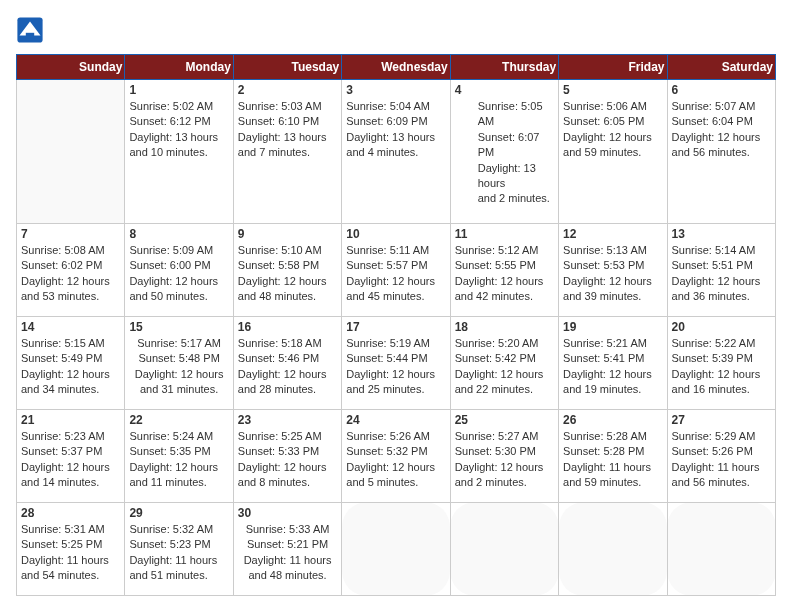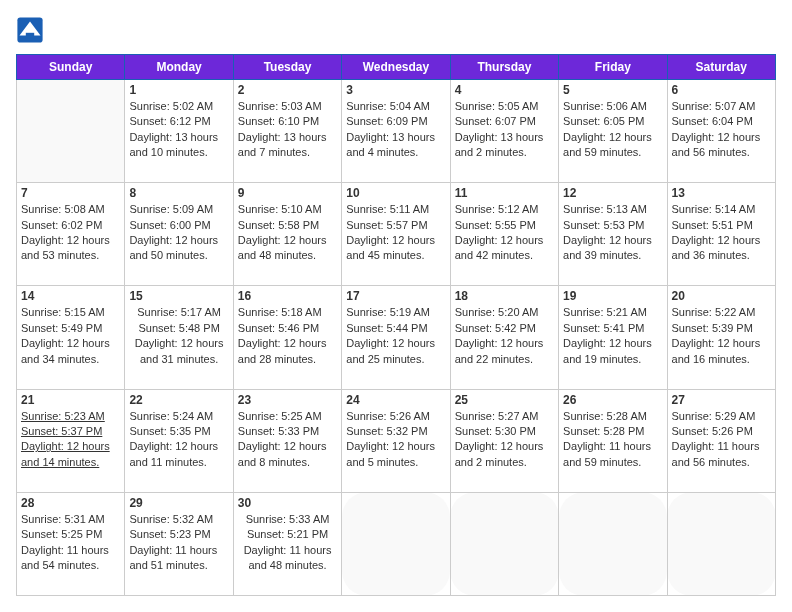--- a/index.html
+++ b/index.html
@@ -46,23 +46,23 @@
       color: #555;
     }
     .calendar {
       flex: 1;
       border: 1px solid #ccc;
       border-collapse: collapse;
       width: 100%;
       table-layout: fixed;
     }
     .calendar th {
-      background: #6d28d9;
+      background: #7f1d1d;
       color: #fff;
-      text-align: center;
+      text-align: right;
       padding: 5px 2px;
       font-size: 12px;
       font-weight: bold;
       border: 1px solid #1a5fb4;
     }
     .calendar td {
       border: 1px solid #ccc;
       vertical-align: top;
       padding: 3px 4px;
       font-size: 9.5px;
@@ -144,21 +144,21 @@
           </td>
           <td>
             <span class="day-num">3</span>
             <div class="day-info" style="white-space: pre-line;">Sunrise: 5:04 AM
 Sunset: 6:09 PM
 Daylight: 13 hours
 and 4 minutes.</div>
           </td>
           <td>
             <span class="day-num">4</span>
-            <div class="day-info" style="white-space: pre-line;">Sunrise: 5:05 AM
+            <div class="day-info" style="white-space: pre-line; margin-left: 23px;">Sunrise: 5:05 AM
 Sunset: 6:07 PM
 Daylight: 13 hours
 and 2 minutes.</div>
           </td>
           <td>
             <span class="day-num">5</span>
             <div class="day-info" style="white-space: pre-line;">Sunrise: 5:06 AM
 Sunset: 6:05 PM
 Daylight: 12 hours
 and 59 minutes.</div>
@@ -269,21 +269,21 @@
             <span class="day-num">20</span>
             <div class="day-info" style="white-space: pre-line;">Sunrise: 5:22 AM
 Sunset: 5:39 PM
 Daylight: 12 hours
 and 16 minutes.</div>
           </td>
         </tr>
         <tr>
           <td>
             <span class="day-num">21</span>
-            <div class="day-info" style="white-space: pre-line; text-decoration: underline;">Sunrise: 5:23 AM
+            <div class="day-info" style="white-space: pre-line;">Sunrise: 5:23 AM
 Sunset: 5:37 PM
 Daylight: 12 hours
 and 14 minutes.</div>
           </td>
           <td>
             <span class="day-num">22</span>
             <div class="day-info" style="white-space: pre-line;">Sunrise: 5:24 AM
 Sunset: 5:35 PM
 Daylight: 12 hours
 and 11 minutes.</div>

